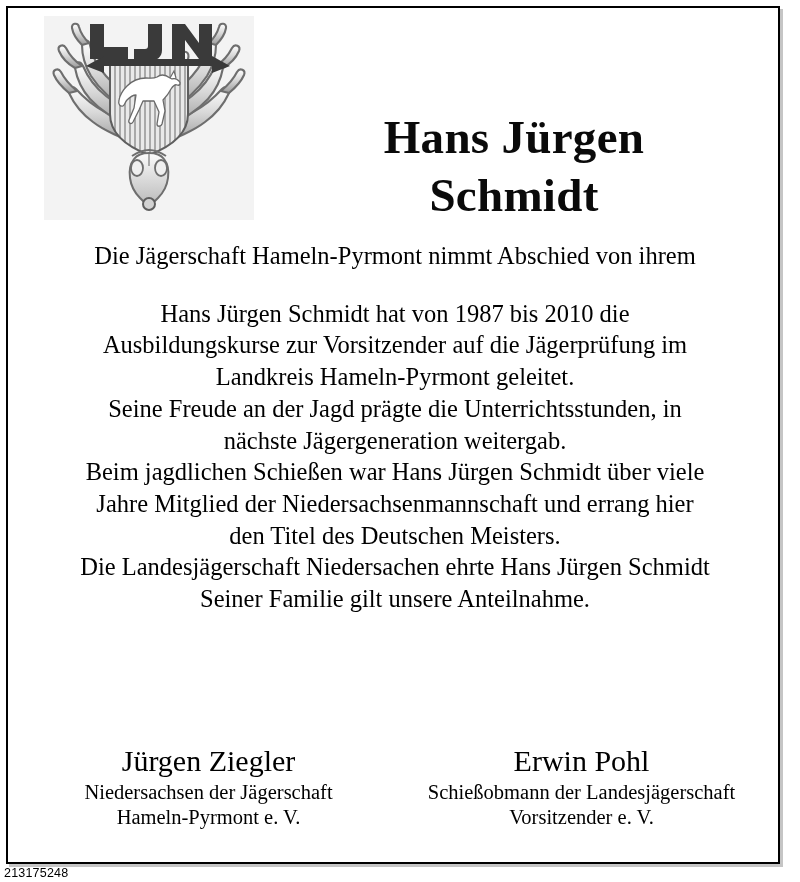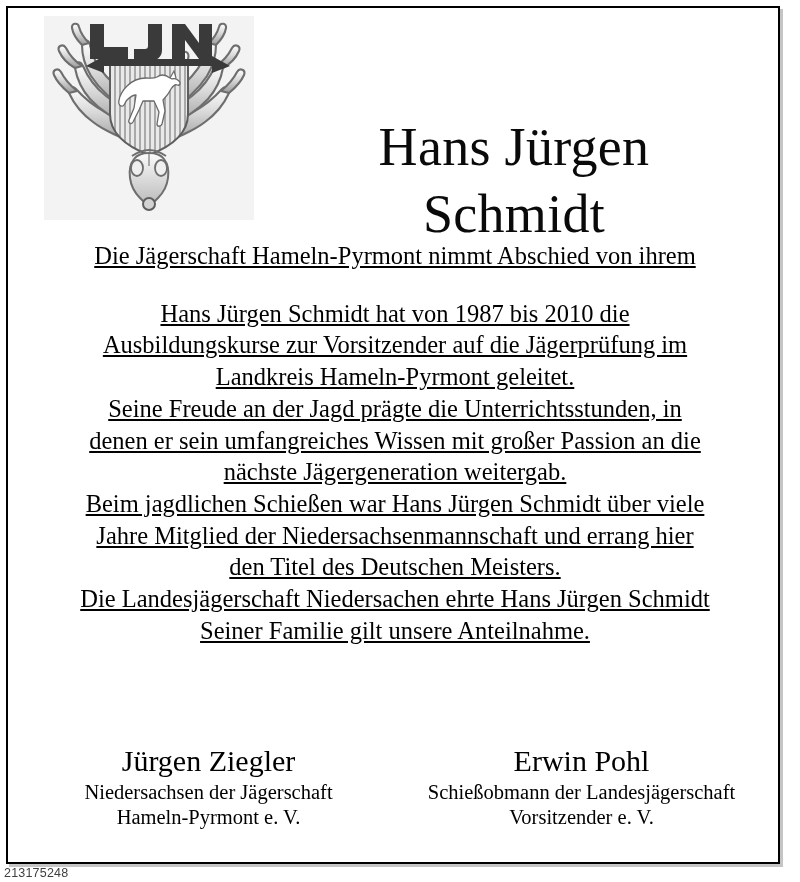--- a/index.html
+++ b/index.html
@@ -41,42 +41,42 @@
   }
   #crest-svg { display: block; width: 210px; height: 204px; }
 
   
   #deceased-name {
     position: absolute;
     left: 256px;
     top: 70px;
     width: 500px;
     text-align: center;
-    font-size: 54px;
-    font-weight: normal;
+    font-size: 47px;
+    font-weight: bold;
     line-height: 1.23;
     letter-spacing: 0.3px;
     color: #0a0a0a;
   }
   #deceased-name .name-line { display: block; white-space: nowrap; }
 
   
   #notice-body {
     position: absolute;
     left: 14px;
     top: 232px;
     width: 746px;
     text-align: center;
   }
   .para {
     font-size: 24.5px;
     line-height: 1.295;
     margin: 0;
   }
-  .para .ln { display: block; white-space: nowrap; text-decoration: underline; }
+  .para .ln { display: block; white-space: nowrap; }
   #intro-paragraph { margin-bottom: 26px; }
   #tribute-paragraph { margin-bottom: 0; }
 
   
   #signatories {
     position: absolute;
     left: 14px;
     top: 735px;
     width: 746px;
     display: flex;
@@ -94,21 +94,21 @@
   .signatory-role { font-size: 20.5px; line-height: 1.22; }
   .signatory-role .ln { display: block; white-space: nowrap; }
 
   
   #reference-id {
     position: absolute;
     left: 4px;
     top: 866px;
     font-family: "Liberation Sans", "DejaVu Sans", sans-serif;
     font-size: 12.5px;
-    color: #404040;
+    color: #000000;
     letter-spacing: 0.2px;
   }
 </style>
 </head>
 <body>
 
 <div id="notice-frame">
 
   <div id="crest-block">
     <svg id="crest-svg" viewBox="0 0 210 204" xmlns="http://www.w3.org/2000/svg">
@@ -190,21 +190,20 @@
 
     <p class="para" id="intro-paragraph">
       <span class="ln">Die Jägerschaft Hameln-Pyrmont nimmt Abschied von ihrem</span>
     </p>
 
     <p class="para" id="tribute-paragraph">
       <span class="ln">Hans Jürgen Schmidt hat von 1987 bis 2010 die</span>
       <span class="ln">Ausbildungskurse zur Vorsitzender auf die Jägerprüfung im</span>
       <span class="ln">Landkreis Hameln-Pyrmont geleitet.</span>
       <span class="ln">Seine Freude an der Jagd prägte die Unterrichtsstunden, in</span>
-      <span class="ln">denen er sein umfangreiches Wissen mit großer Passion an die</span>
       <span class="ln">nächste Jägergeneration weitergab.</span>
       <span class="ln">Beim jagdlichen Schießen war Hans Jürgen Schmidt über viele</span>
       <span class="ln">Jahre Mitglied der Niedersachsenmannschaft und errang hier</span>
       <span class="ln">den Titel des Deutschen Meisters.</span>
       <span class="ln">Die Landesjägerschaft Niedersachen ehrte Hans Jürgen Schmidt</span>
       <span class="ln">Seiner Familie gilt unsere Anteilnahme.</span>
     </p>
   </div>
 
   <div id="signatories">

